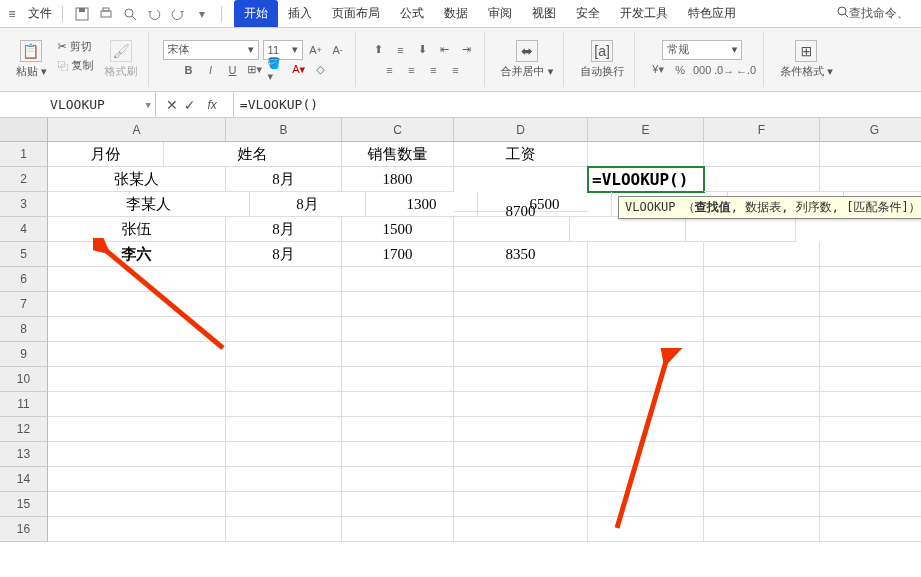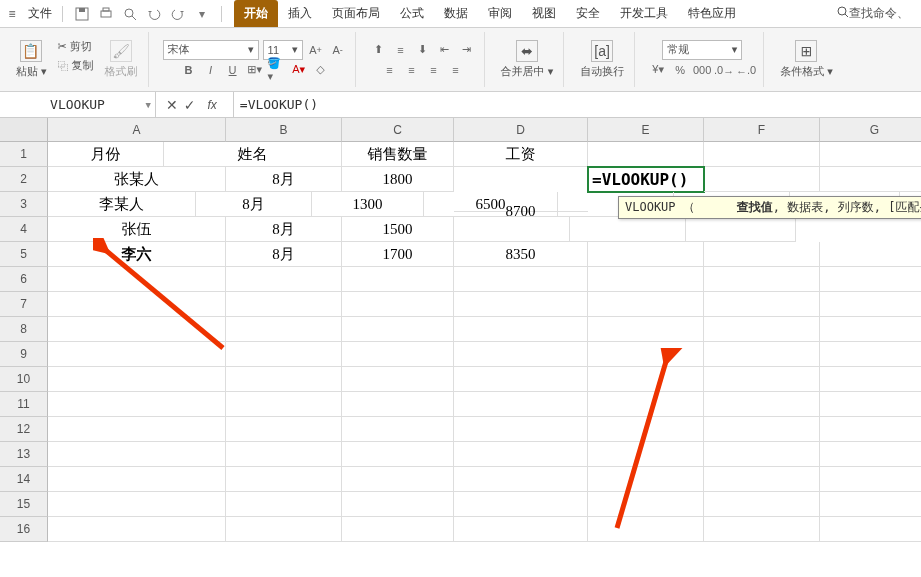--- a/index.html
+++ b/index.html
@@ -7,21 +7,21 @@
   
   
   .menubar { display: flex; align-items: center; height: 28px; background: #fff; border-bottom: 1px solid #d0d0d0; padding: 0 4px; gap: 2px; }
   .menu-icon { width: 16px; height: 16px; display: flex; align-items: center; justify-content: center; color: #555; }
   .menu-file { padding: 0 6px; color: #333; cursor: pointer; height: 100%; display: flex; align-items: center; }
   .qat { display: flex; gap: 6px; padding: 0 6px; }
   .qat-btn { width: 18px; height: 18px; display: flex; align-items: center; justify-content: center; color: #777; cursor: pointer; }
   .qat-sep { width: 1px; height: 16px; background: #ccc; margin: 0 2px; }
   .tabs { display: flex; margin-left: 8px; gap: 0; height: 100%; align-items: center; }
   .tab { padding: 0 10px; height: 100%; display: flex; align-items: center; color: #333; cursor: pointer; }
-  .tab.active { background: #a16207; color: #fff; border-radius: 3px 3px 0 0; font-weight: bold; }
+  .tab.active { background: #1d4ed8; color: #fff; border-radius: 3px 3px 0 0; }
   .search-cmd { margin-left: auto; display: flex; align-items: center; color: #555; padding: 0 8px; cursor: pointer; }
 
   
   .ribbon { display: flex; height: 64px; background: #f5f5f5; border-bottom: 1px solid #d0d0d0; padding: 4px 6px; gap: 6px; font-size: 11px; color: #555; }
   .rgroup { display: flex; flex-direction: column; align-items: center; justify-content: center; border-right: 1px solid #ddd; padding: 0 8px; gap: 2px; }
   .rgroup:last-child { border-right: none; }
   .big-btn { display: flex; flex-direction: column; align-items: center; gap: 2px; cursor: pointer; padding: 2px; }
   .big-icon { width: 22px; height: 22px; border: 1px solid #bbb; display: flex; align-items: center; justify-content: center; font-size: 14px; }
   .small-row { display: flex; align-items: center; gap: 4px; height: 18px; }
   .small-btn { cursor: pointer; padding: 1px 3px; display:flex; align-items:center; gap:3px; }
@@ -47,21 +47,21 @@
   .rowhead { height:25px; border-bottom:1px solid #ccc; border-right:1px solid #bbb; background:#eee; display:flex; align-items:center; justify-content:center; color:#555; cursor:pointer; }
   .cells { position:absolute; left:48px; top:24px; }
   .cellrow { display:flex; height:25px; }
   .cell { border-right:1px solid #ddd; border-bottom:1px solid #ddd; display:flex; align-items:center; justify-content:center; font-size:15px; font-family: "SimSun", serif; color:#000; overflow:visible; white-space:nowrap; }
   .cell.active { outline: 2px solid #22863a; outline-offset: -1px; background:#fff; justify-content: flex-start; padding-left: 4px; }
   .cell.active span { font-family: monospace; font-weight: bold; font-size: 16px; }
   @keyframes blink { 50% { opacity:0; } }
 
   
   .tooltip { position:absolute; background:#ffffe1; border:1px solid #888; padding:2px 6px; font-size:12px; font-family: monospace; color:#333; box-shadow: 1px 1px 3px rgba(0,0,0,.2); white-space:nowrap; }
-  .tooltip b { font-weight:bold;margin-left:42px; }
+  .tooltip b { font-weight:bold; }
 
   
   .arrow1 { position:absolute; left:93px; top:120px; pointer-events:none; }
   .arrow2 { position:absolute; left:607px; top:230px; pointer-events:none; }
 </style>
 </head>
 <body>
 
 <div class="menubar">
   <span class="menu-icon">≡</span>
@@ -275,21 +275,21 @@
         <div class="cell" style="width: 116px;">8月</div>
         <div class="cell" style="width: 112px;">1800</div>
         <div class="cell" style="width: 134px; margin-top: 44px;">8700</div>
         <div class="cell active" style="width: 116px;">
           <span>=VLOOKUP()</span>
         </div>
         <div class="cell" style="width: 116px;"></div>
         <div class="cell" style="width: 110px;"></div>
       </div>
       <div class="cellrow">
-        <div class="cell" style="width: 148px;">李某人</div>
+        <div class="cell" style="width: 202px;">李某人</div>
         <div class="cell" style="width: 116px;">8月</div>
         <div class="cell" style="width: 112px;">1300</div>
         <div class="cell" style="width: 134px;">6500</div>
         <div class="cell" style="width: 116px;"></div>
         <div class="cell" style="width: 116px;"></div>
         <div class="cell" style="width: 110px;"></div>
       </div>
       <div class="cellrow">
         <div class="cell" style="width: 178px;">张伍</div>
         <div class="cell" style="width: 116px;">8月</div>

